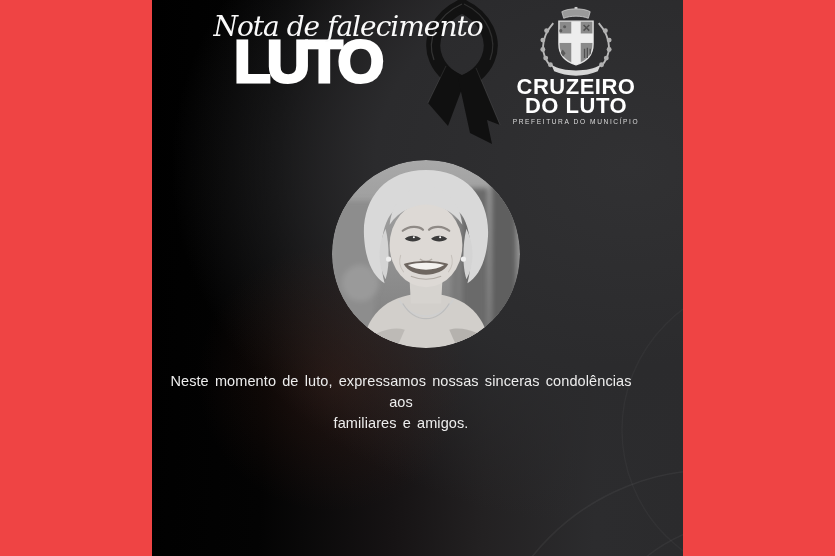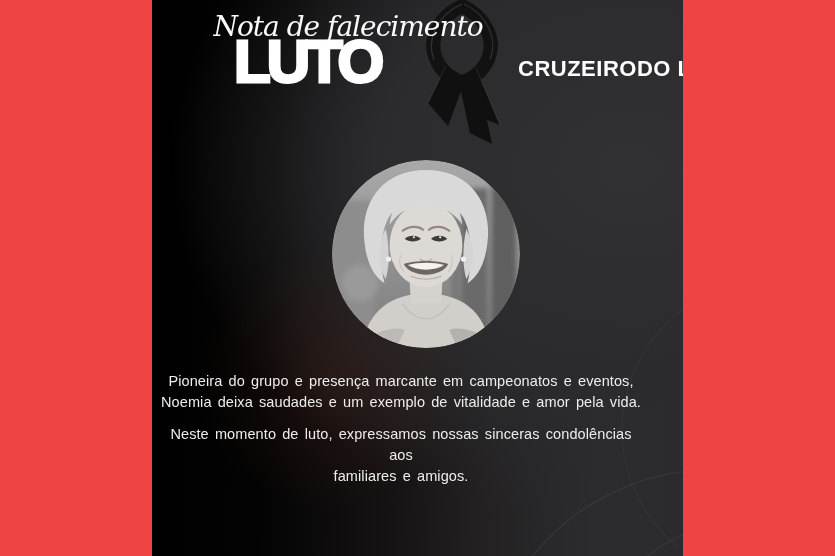--- a/index.html
+++ b/index.html
@@ -24,21 +24,21 @@
   }
   .main-title {
     position:absolute; top:32px; left:82px; z-index:1;
     font-size:60px; font-weight:bold; line-height:1; letter-spacing:-4px;
     color:#ffffff; -webkit-text-stroke:3px #ffffff;
   }
   .ribbon { position:absolute; left:256px; top:0; width:102px; height:148px; z-index:2; }
 
   .logo {
     position:absolute; left:366px; top:6px; width:116px; z-index:1;
-    display:flex; flex-direction:row; align-items:flex-end; text-align:center; color:#ffffff;
+    display:flex; flex-direction:column; align-items:center; text-align:center; color:#ffffff;
   }
   .logo-name { font-size:22px; font-weight:bold; line-height:18.5px; letter-spacing:0.5px; white-space:nowrap; }
   .logo-tagline { margin-top:3px; font-size:6.6px; letter-spacing:1.6px; color:#dcdcdc; white-space:nowrap; }
 
   .portrait-wrap {
     position:absolute; left:180px; top:160px; width:188px; height:188px;
     border-radius:50%; overflow:hidden; z-index:1;
   }
   .portrait-wrap svg { display:block; width:188px; height:188px; }
 
@@ -161,20 +161,18 @@
           <path d="M78,115 C88,119 98,119 108,115" stroke="#b1aba5" stroke-width="1" fill="none"></path>
           <circle cx="56" cy="98" r="2.6" fill="#efefef"></circle>
           <circle cx="130" cy="98" r="2.6" fill="#efefef"></circle>
           <path d="M66,138 C80,160 106,160 120,138" stroke="#cfcfcf" stroke-width="1.6" fill="none"></path>
           <path d="M70,142 C82,162 104,162 116,142" stroke="#bdbdbd" stroke-width="1.2" fill="none"></path>
         </g>
       </svg>
     </div>
 
     <div class="body-text">
-      <p>Pioneira do grupo e presença marcante em campeonatos e eventos,
-Noemia deixa saudades e um exemplo de vitalidade e amor pela vida.</p>
       <p>Neste momento de luto, expressamos nossas sinceras condolências aos
 familiares e amigos.</p>
     </div>
 
   </div>
 </div>
 
 </body></html>

